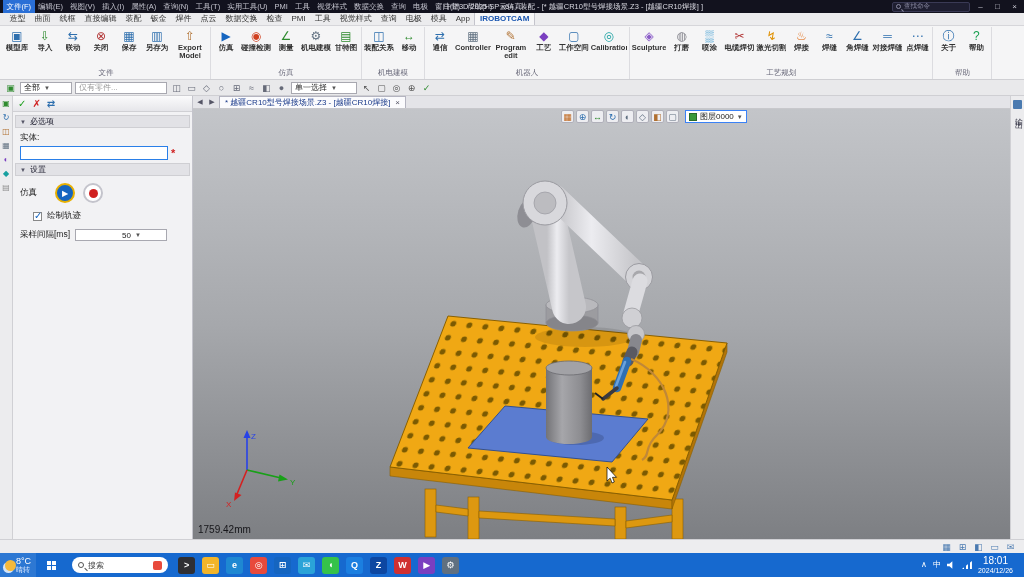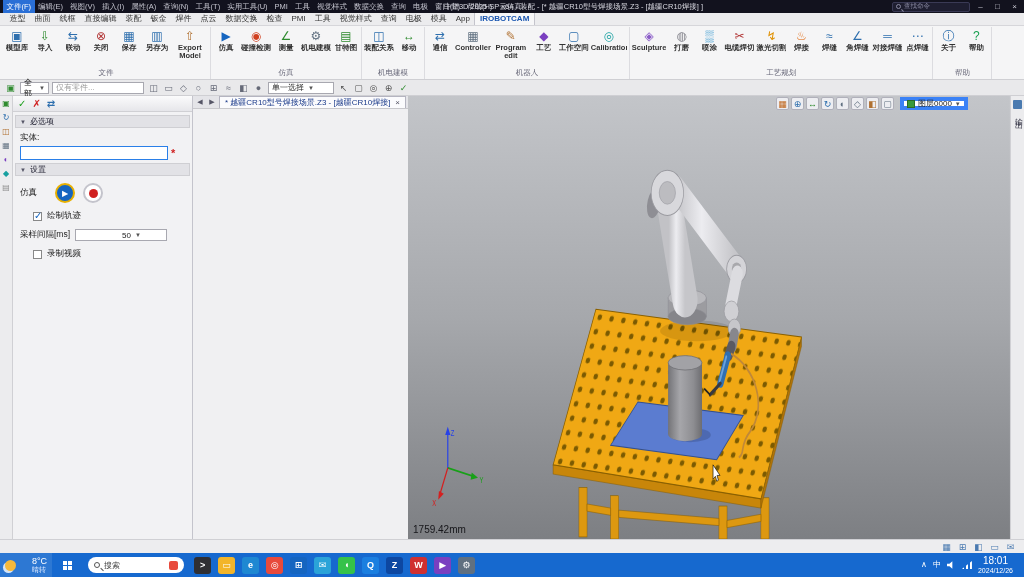--- a/index.html
+++ b/index.html
@@ -64,46 +64,46 @@
   .rec-dot { width:9px; height:9px; border-radius:50%; background:#d02020; }
   .check-row { display:flex; align-items:center; gap:5px; padding:7px 7px 0 20px; }
   .checkbox { width:9px; height:9px; border:1px solid #888; background:#fff; position:relative; flex:0 0 auto; }
   .checkbox.checked::after { content:"✓"; position:absolute; top:-3px; left:0; color:#1565c0; font-size:10px; }
   .check-label { font-size:8.5px; color:#222; }
   .interval-row { display:flex; align-items:center; gap:5px; padding:7px 5px 0 7px; }
   .interval-label { font-size:8.5px; color:#222; }
   .interval-combo { width:92px;padding-left:46px; }
 
   
-  .vp-col { flex:1 1 auto; display:flex; flex-direction:row; min-width:0; }
+  .vp-col { flex:1 1 auto; display:flex; flex-direction:column; min-width:0; }
   .tabbar { height:13px; background:#e4e4e8; border-bottom:1px solid #c8c8cc; display:flex; align-items:flex-end; gap:2px; padding:0 2px; flex:0 0 auto; }
   .tab-nav { font-size:7px; color:#556; width:10px; text-align:center; line-height:12px; }
   .doc-tab { height:12px; background:#fbfbfd; border:1px solid #b4b4c0; border-bottom:none; display:flex; align-items:center; gap:5px; padding:0 5px; font-size:8px; color:#1a3a8a; white-space:nowrap; }
   .doc-close { color:#556; }
   .canvas { position:relative; flex:1 1 auto; min-height:0; overflow:hidden; }
   .canvas svg { position:absolute; inset:0; width:100%; height:100%; }
   .hints { position:absolute; top:3px; left:6px; font-size:8px; color:#2a2a2e; line-height:1.4; }
   .vp-toolbar { position:absolute; top:1px; left:368px; display:flex; align-items:center; gap:2px; }
   .vp-icon { width:13px; height:13px; background:rgba(244,244,248,.85); border:1px solid #b0b0ba; border-radius:2px; display:flex; align-items:center; justify-content:center; font-size:9px; }
-  .layer-combo { height:13px; background:#fff; border:4px solid #3b82f6; display:flex; align-items:center; gap:3px; padding:0 3px; font-size:8px; color:#222; margin-left:4px; }
+  .layer-combo { height:13px; background:#fff; border:1px solid #3b82f6; display:flex; align-items:center; gap:3px; padding:0 3px; font-size:8px; color:#222; margin-left:4px; }
   .layer-chip { width:8px; height:8px; background:#3a9a3a; border:1px solid #2a6a2a; }
   .measure { position:absolute; left:5px; bottom:4px; font-size:10px; color:#16161a; }
 
   
   .right-strip { width:14px; background:#ececee; border-left:1px solid #d0d0d4; display:flex; flex-direction:column; align-items:center; gap:3px; padding-top:4px; flex:0 0 auto; }
   .vtab-icon { width:9px; height:9px; background:#4a7ab0; border-radius:1px; }
   .vtab { writing-mode:vertical-rl; font-size:8px; color:#334; letter-spacing:2px; }
 
   
   .statusbar { height:14px; background:#ededef; border-top:1px solid #d0d0d4; display:flex; align-items:center; justify-content:flex-end; gap:5px; padding:0 8px; flex:0 0 auto; }
   .sb-icon { width:11px; height:11px; display:flex; align-items:center; justify-content:center; font-size:9px; }
 
   
   .taskbar { height:24px; background:#1669cf; display:flex; align-items:center; color:#fff; flex:0 0 auto; }
-  .weather { height:100%; display:flex; align-items:center; gap:16px; padding:0 5px; background:rgba(255,255,255,.10); }
+  .weather { height:100%; display:flex; align-items:center; gap:0; padding:0 5px; background:rgba(255,255,255,.10); }
   .w-icon { width:11px; height:11px; border-radius:50%; background:#f5b93c; box-shadow:-2px 2px 0 0 #ffffffcc; }
   .w-temp { font-size:9px; line-height:10px; }
   .w-cond { font-size:7px; line-height:8px; color:#dce9ff; }
   .start { width:30px; height:100%; display:flex; align-items:center; justify-content:center; }
   .win-logo { display:grid; grid-template-columns:4px 4px; grid-template-rows:4px 4px; gap:1px; }
   .win-sq { background:#fff; }
   .tb-search { width:96px; height:16px; background:#fff; border-radius:8px; display:flex; align-items:center; gap:4px; padding:0 6px; margin:0 6px; color:#444; font-size:8px; }
   .mag2 { width:6px; height:6px; border:1.2px solid #555; border-radius:50%; position:relative; flex:0 0 auto; }
   .mag2::after { content:""; position:absolute; width:4px; height:1.2px; background:#555; transform:rotate(45deg); left:5px; top:6px; }
   .hot { width:9px; height:9px; background:#e84a3c; border-radius:2px; margin-left:auto; }
@@ -368,21 +368,21 @@
         </div>
       <div class="rgroup-label">帮助</div>
     </div>
   </div>
 
   <div class="quickbar">
     <span style="display:flex;gap:2px">
 
     <span class="qicon" style="color: rgb(46, 139, 46);">▣</span>
       </span>
-    <div class="combo" style="width:29px">
+    <div class="combo" style="width:52px">
       <span>全部</span>
         <span class="arr">▼</span>
     </div>
     <input class="qsearch" placeholder="仅有零件..." style="">
     <span style="display:flex;gap:2px">
 
     <span class="qicon" style="color: rgb(102, 106, 120);">◫</span>
         <span class="qicon" style="color: rgb(102, 106, 120);">▭</span>
         <span class="qicon" style="color: rgb(102, 106, 120);">◇</span>
         <span class="qicon" style="color: rgb(102, 106, 120);">○</span>
@@ -448,24 +448,20 @@
       <div class="check-row">
         <span class="checkbox checked"></span>
         <span class="check-label">绘制轨迹</span>
       </div>
       <div class="interval-row">
         <span class="interval-label">采样间隔[ms]</span>
         <div class="combo interval-combo">
           <span>50</span>
             <span class="arr">▼</span>
         </div>
-      </div>
-      <div class="check-row">
-        <span class="checkbox"></span>
-        <span class="check-label">录制视频</span>
       </div>
     </div>
 
     <div class="vp-col">
       <div class="tabbar">
         <span class="tab-nav">◀</span>
         <span class="tab-nav">▶</span>
         <div class="doc-tab">
           <span>* 越疆CR10型号焊接场景.Z3 - [越疆CR10焊接]</span>
           <span class="doc-close">×</span>

